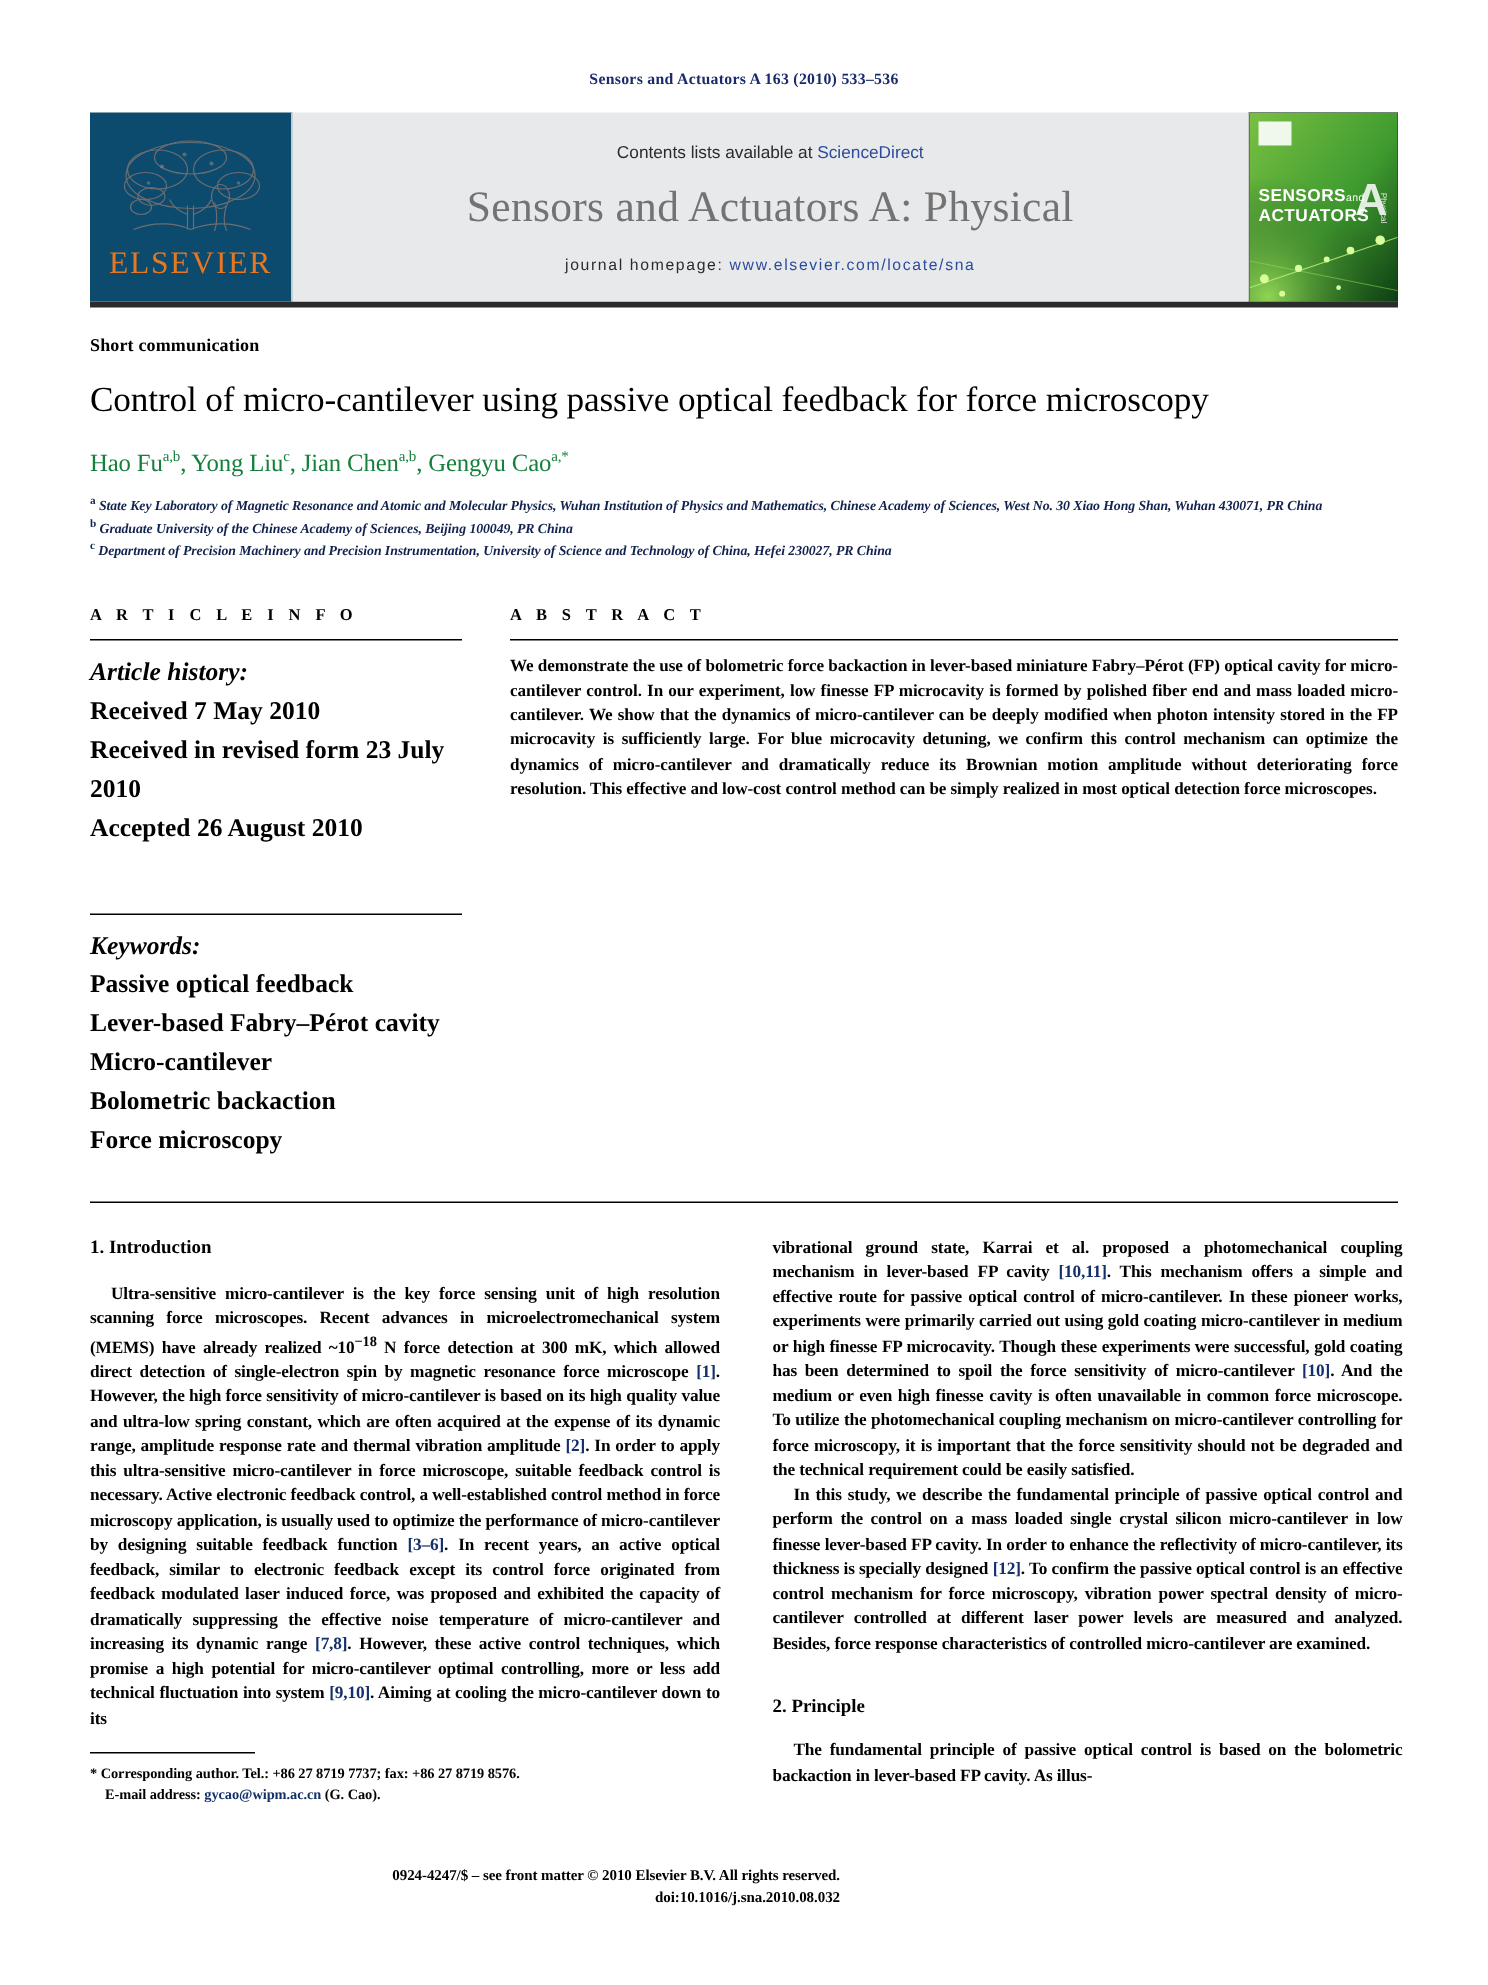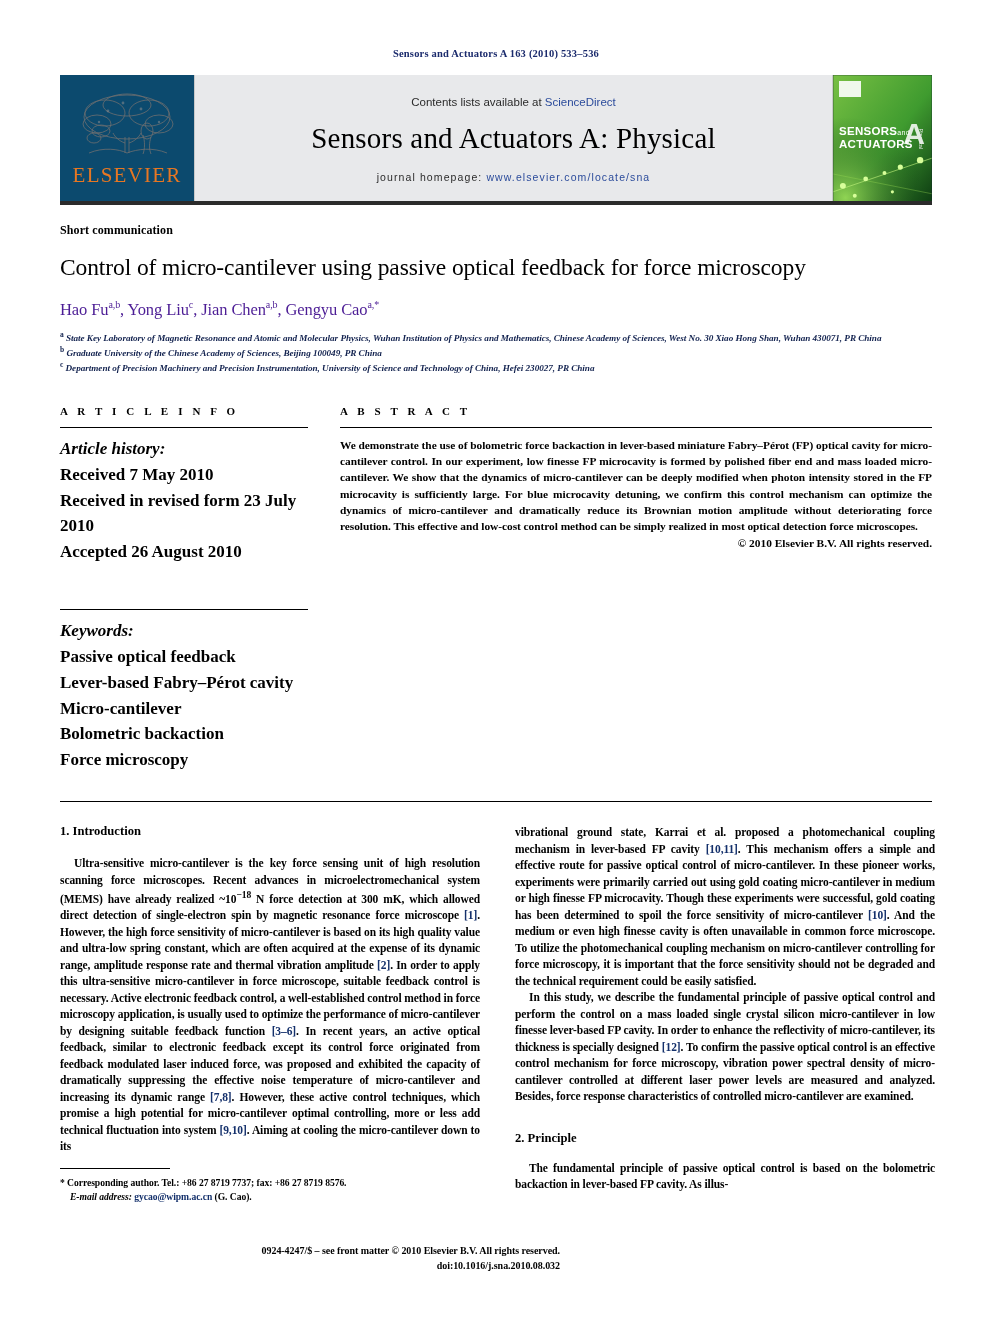--- a/index.html
+++ b/index.html
@@ -65,21 +65,21 @@
   .contents-line {
     font-family: "Liberation Sans", sans-serif;
     font-size: 11.5px;
     color: #2b2b2b;
     margin-bottom: 14px;
   }
   .contents-line a { color: #2b4b9b; text-decoration: none; }
   .journal-title {
     font-family: "Liberation Serif", serif;
     font-size: 29px;
-    color: #000000;
+    color: #737373;
     margin-bottom: 16px;
     letter-spacing: .2px;
   }
   .homepage-line {
     font-family: "Liberation Sans", sans-serif;
     font-size: 10.5px;
     letter-spacing: 1.1px;
     color: #2b2b2b;
   }
   .homepage-line .url { color: #2b4b9b; }
@@ -129,21 +129,21 @@
   .article-title {
     margin-top: 16px;
     font-size: 23.5px;
     font-weight: normal;
     letter-spacing: -.1px;
     line-height: 1.15;
   }
   .authors {
     margin-top: 18px;
     font-size: 16.5px;
-    color: #4c1d95;
+    color: #15803d;
     letter-spacing: -.1px;
   }
   .authors sup { font-size: 10px; }
   .affils { margin-top: 10px; }
   .affil {
     font-size: 9.2px;
     font-style: italic;
     font-weight: bold;
     color: #12224f;
     line-height: 1.42;
@@ -214,21 +214,21 @@
     top: 1168px;
     width: 420px;
   }
   .fn-rule { border-top: 1.2px solid #000; width: 110px; margin-bottom: 7px; }
   .fn {
     font-size: 9.6px;
     line-height: 1.5;
     font-weight: bold;
     letter-spacing: -.05px;
   }
-  .fn .it { font-style: italic; }
+  .fn .it { }
   .fn .mail { color: #14306b; }
   .footer {
     position: absolute;
     left: 60px;
     top: 1243px;
     width: 500px;
     font-size: 10px;
     font-weight: bold;
     line-height: 1.5;
     letter-spacing: -.05px;
@@ -354,21 +354,20 @@
           <div>Bolometric backaction</div>
           <div>Force microscopy</div>
         </div>
       </div>
     </div>
 
     <div class="col-abs">
       <div class="sechead">A B S T R A C T</div>
       <div class="rule"></div>
       <div class="abstract-body">We demonstrate the use of bolometric force backaction in lever-based miniature Fabry–Pérot (FP) optical cavity for micro-cantilever control. In our experiment, low finesse FP microcavity is formed by polished fiber end and mass loaded micro-cantilever. We show that the dynamics of micro-cantilever can be deeply modified when photon intensity stored in the FP microcavity is sufficiently large. For blue microcavity detuning, we confirm this control mechanism can optimize the dynamics of micro-cantilever and dramatically reduce its Brownian motion amplitude without deteriorating force resolution. This effective and low-cost control method can be simply realized in most optical detection force microscopes.</div>
-      <div class="copyright">© 2010 Elsevier B.V. All rights reserved.</div>
     </div>
   </div>
 
   <div class="full-rule"></div>
 
   <div class="body-cols">
 
     <div class="bcol">
       <div class="numhead">1.  Introduction</div>
       <p class="body">

